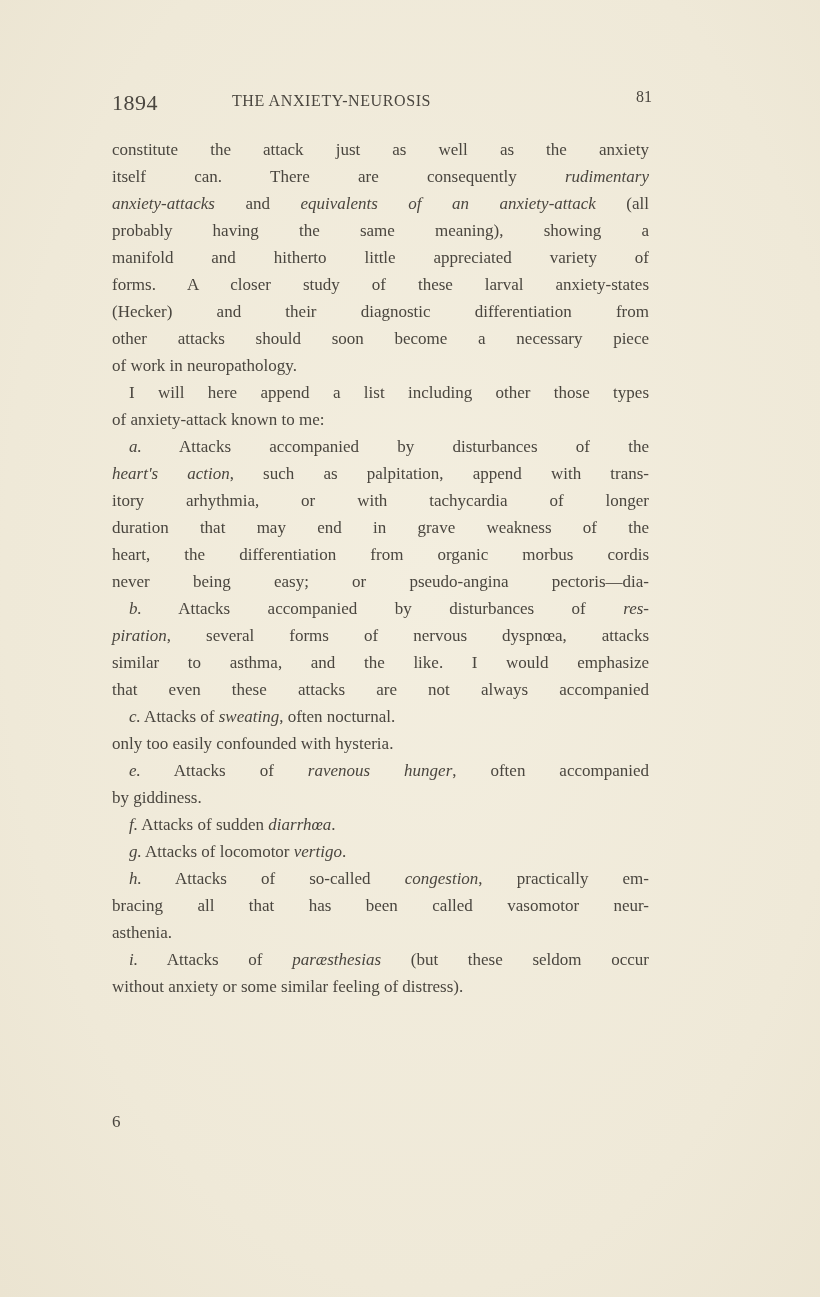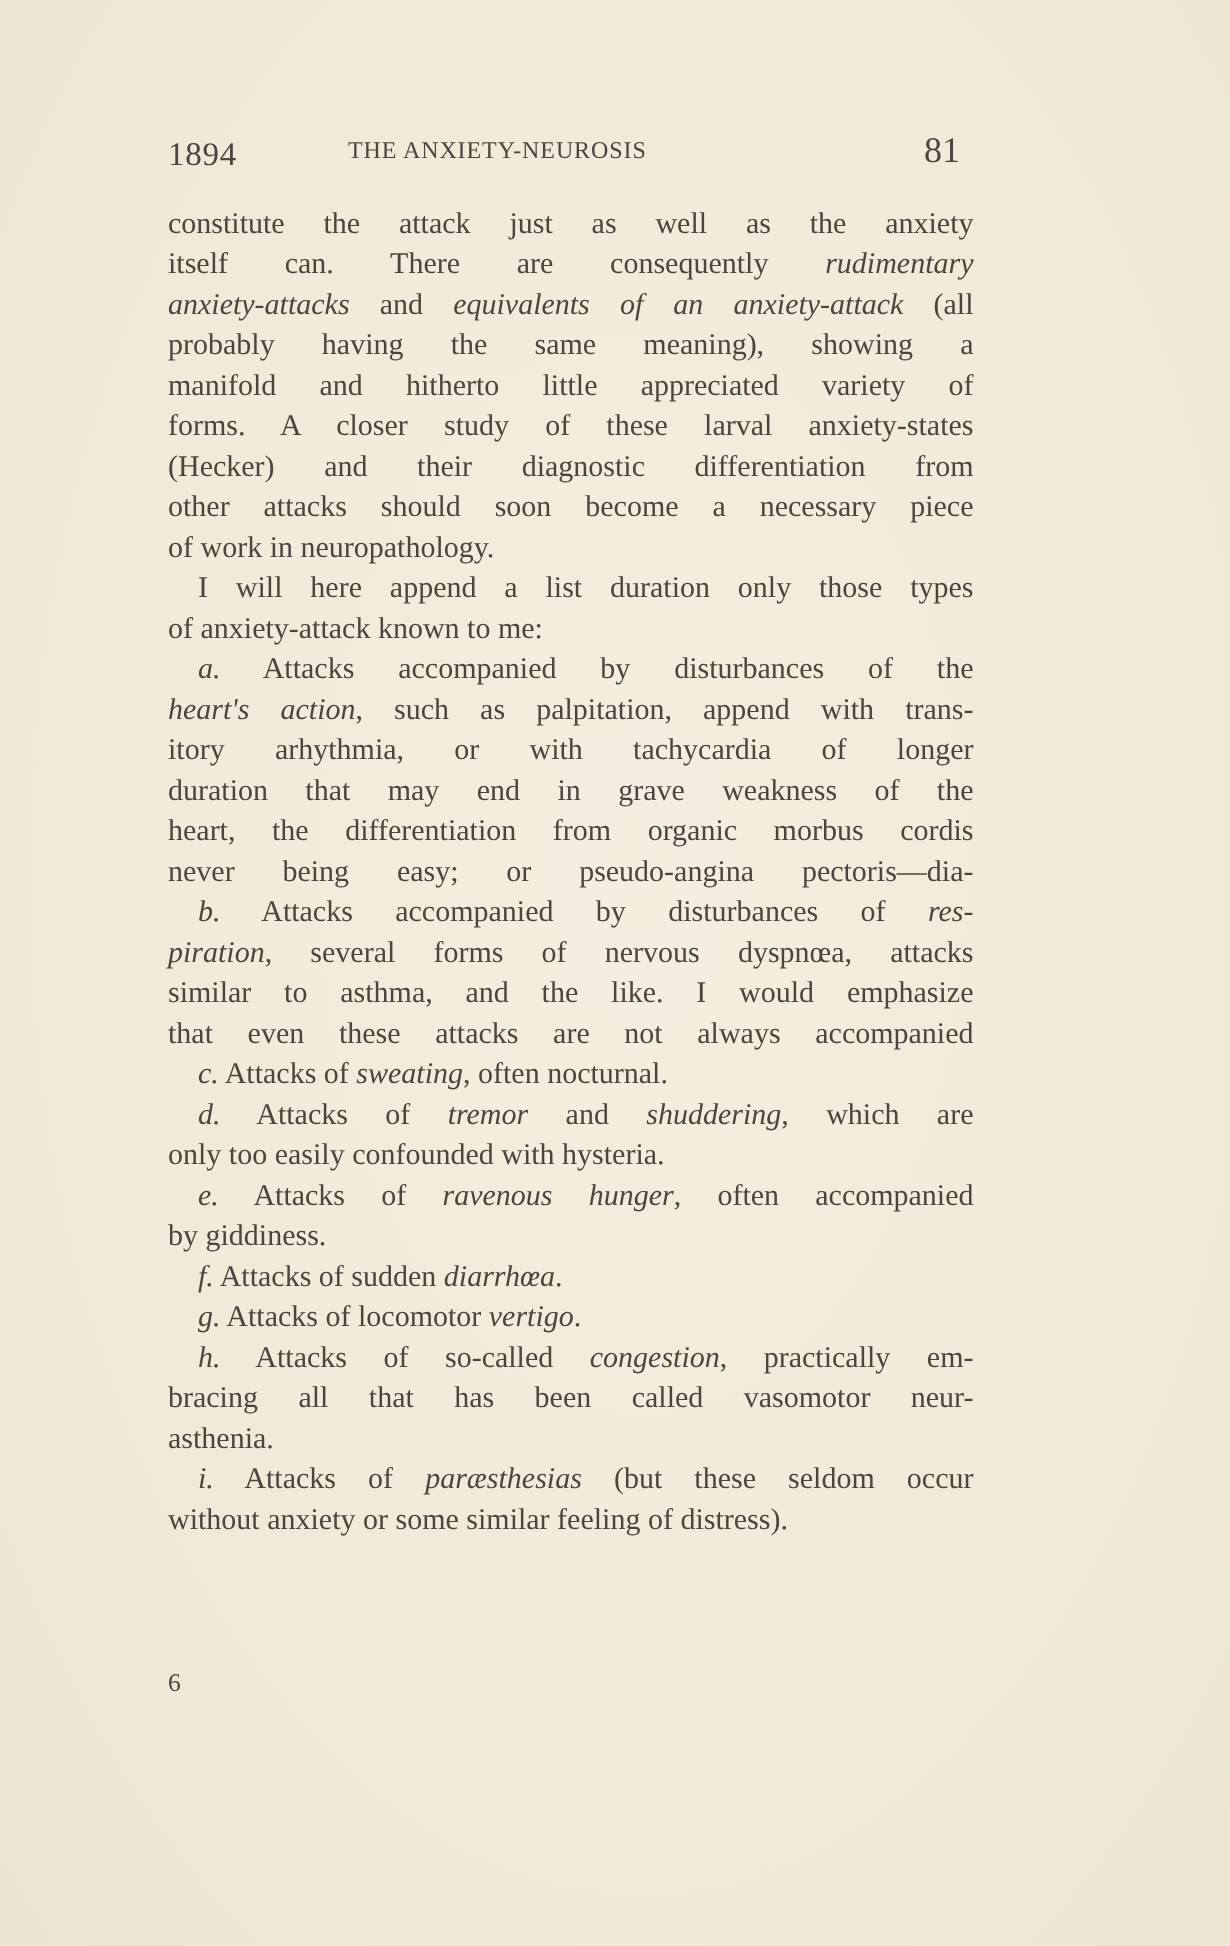--- a/index.html
+++ b/index.html
@@ -39,30 +39,30 @@
     .rh-title {
       position: absolute;
       left: 120px;
       top: 4px;
       font-size: 16px;
       letter-spacing: 0.6px;
       text-align: right;
     }
     .rh-pagenum {
       position: absolute;
-      right: 12px;
+      right: 0;
       top: 0;
-      font-size: 24px;
+      font-size: 16px;
     }
     .text-block {
       position: absolute;
       left: 112px;
       top: 136px;
       width: 537px;
-      font-size: 20px;
+      font-size: 17px;
       line-height: 27px;
     }
     .line {
       display: block;
       white-space: nowrap;
       text-align: justify;
       text-align-last: justify;
       height: 27px;
     }
     .line.last {
@@ -89,34 +89,33 @@
   <div class="text-block" id="text-block">
       <div class="line"><span>constitute the attack just as well as the anxiety</span></div>
       <div class="line"><span>itself can. There are consequently </span><i>rudimentary</i></div>
       <div class="line"><i>anxiety-attacks</i><span> and </span><i>equivalents of an anxiety-attack</i><span> (all</span></div>
       <div class="line"><span>probably having the same meaning), showing a</span></div>
       <div class="line"><span>manifold and hitherto little appreciated variety of</span></div>
       <div class="line"><span>forms. A closer study of these larval anxiety-states</span></div>
       <div class="line"><span>(Hecker) and their diagnostic differentiation from</span></div>
       <div class="line"><span>other attacks should soon become a necessary piece</span></div>
       <div class="line last"><span>of work in neuropathology.</span></div>
-      <div class="line"><span> I will here append a list duration only those types</span></div>
+      <div class="line"><span> I will here append a list including other those types</span></div>
       <div class="line last"><span>of anxiety-attack known to me:</span></div>
       <div class="line"><span> </span><i>a.</i><span> Attacks accompanied by disturbances of the</span></div>
       <div class="line"><i>heart's action</i><span>, such as palpitation, append with trans-</span></div>
       <div class="line"><span>itory arhythmia, or with tachycardia of longer</span></div>
       <div class="line"><span>duration that may end in grave weakness of the</span></div>
       <div class="line"><span>heart, the differentiation from organic morbus cordis</span></div>
       <div class="line"><span>never being easy; or pseudo-angina pectoris—dia-</span></div>
       <div class="line"><span> </span><i>b.</i><span> Attacks accompanied by disturbances of </span><i>res-</i></div>
       <div class="line"><i>piration</i><span>, several forms of nervous dyspnœa, attacks</span></div>
       <div class="line"><span>similar to asthma, and the like. I would emphasize</span></div>
       <div class="line"><span>that even these attacks are not always accompanied</span></div>
       <div class="line last"><span> </span><i>c.</i><span> Attacks of </span><i>sweating</i><span>, often nocturnal.</span></div>
-      <div class="line"><span> </span><i>d.</i><span> Attacks of </span><i>tremor</i><span> and </span><i>shuddering</i><span>, which are</span></div>
       <div class="line last"><span>only too easily confounded with hysteria.</span></div>
       <div class="line"><span> </span><i>e.</i><span> Attacks of </span><i>ravenous hunger</i><span>, often accompanied</span></div>
       <div class="line last"><span>by giddiness.</span></div>
       <div class="line last"><span> </span><i>f.</i><span> Attacks of sudden </span><i>diarrhœa</i><span>.</span></div>
       <div class="line last"><span> </span><i>g.</i><span> Attacks of locomotor </span><i>vertigo</i><span>.</span></div>
       <div class="line"><span> </span><i>h.</i><span> Attacks of so-called </span><i>congestion</i><span>, practically em-</span></div>
       <div class="line"><span>bracing all that has been called vasomotor neur-</span></div>
       <div class="line last"><span>asthenia.</span></div>
       <div class="line"><span> </span><i>i.</i><span> Attacks of </span><i>paræsthesias</i><span> (but these seldom occur</span></div>
       <div class="line last"><span>without anxiety or some similar feeling of distress).</span></div>

